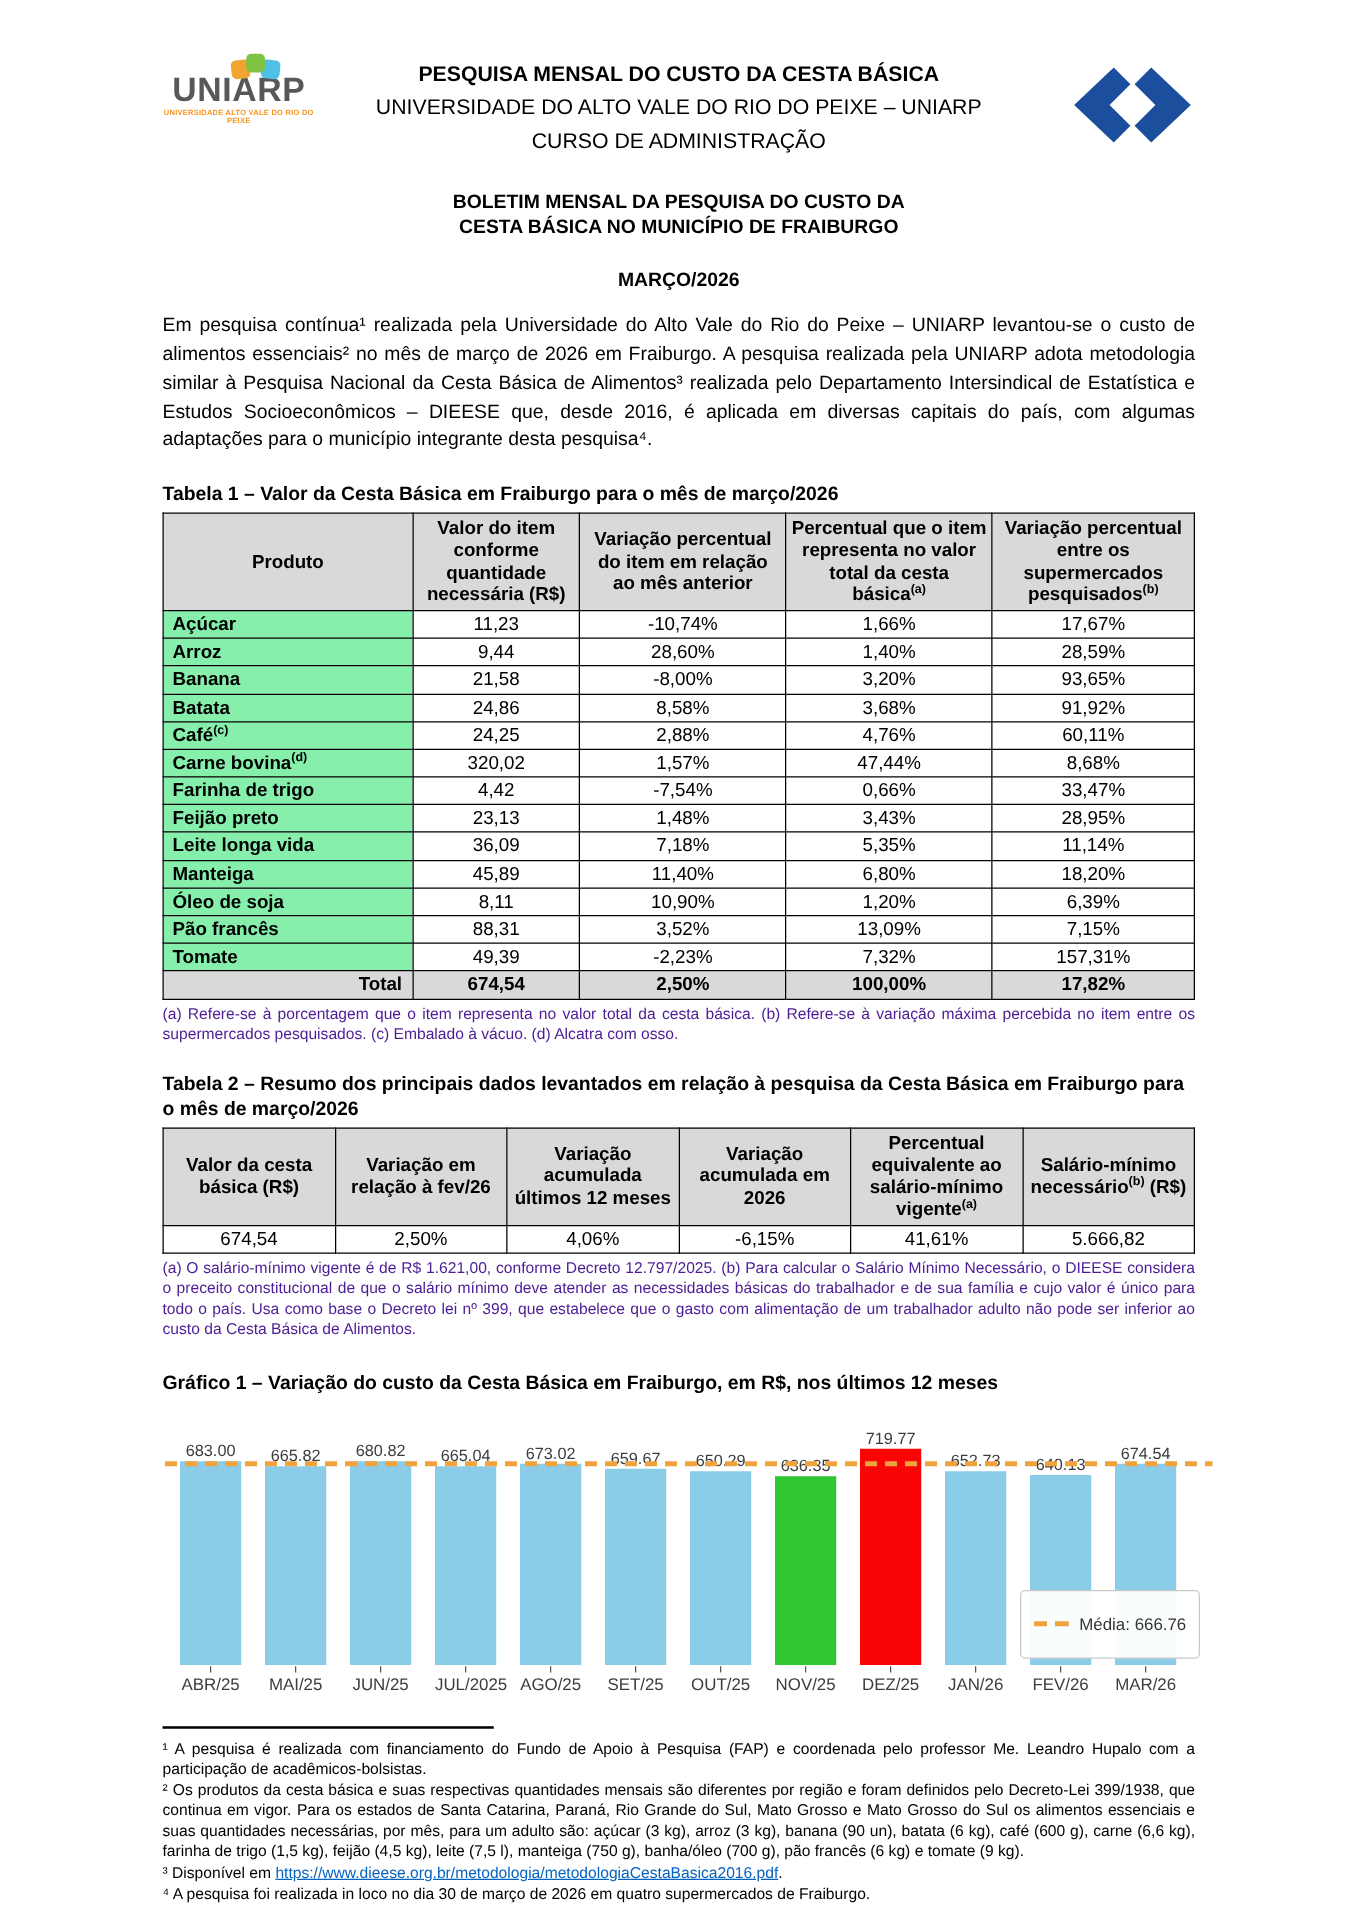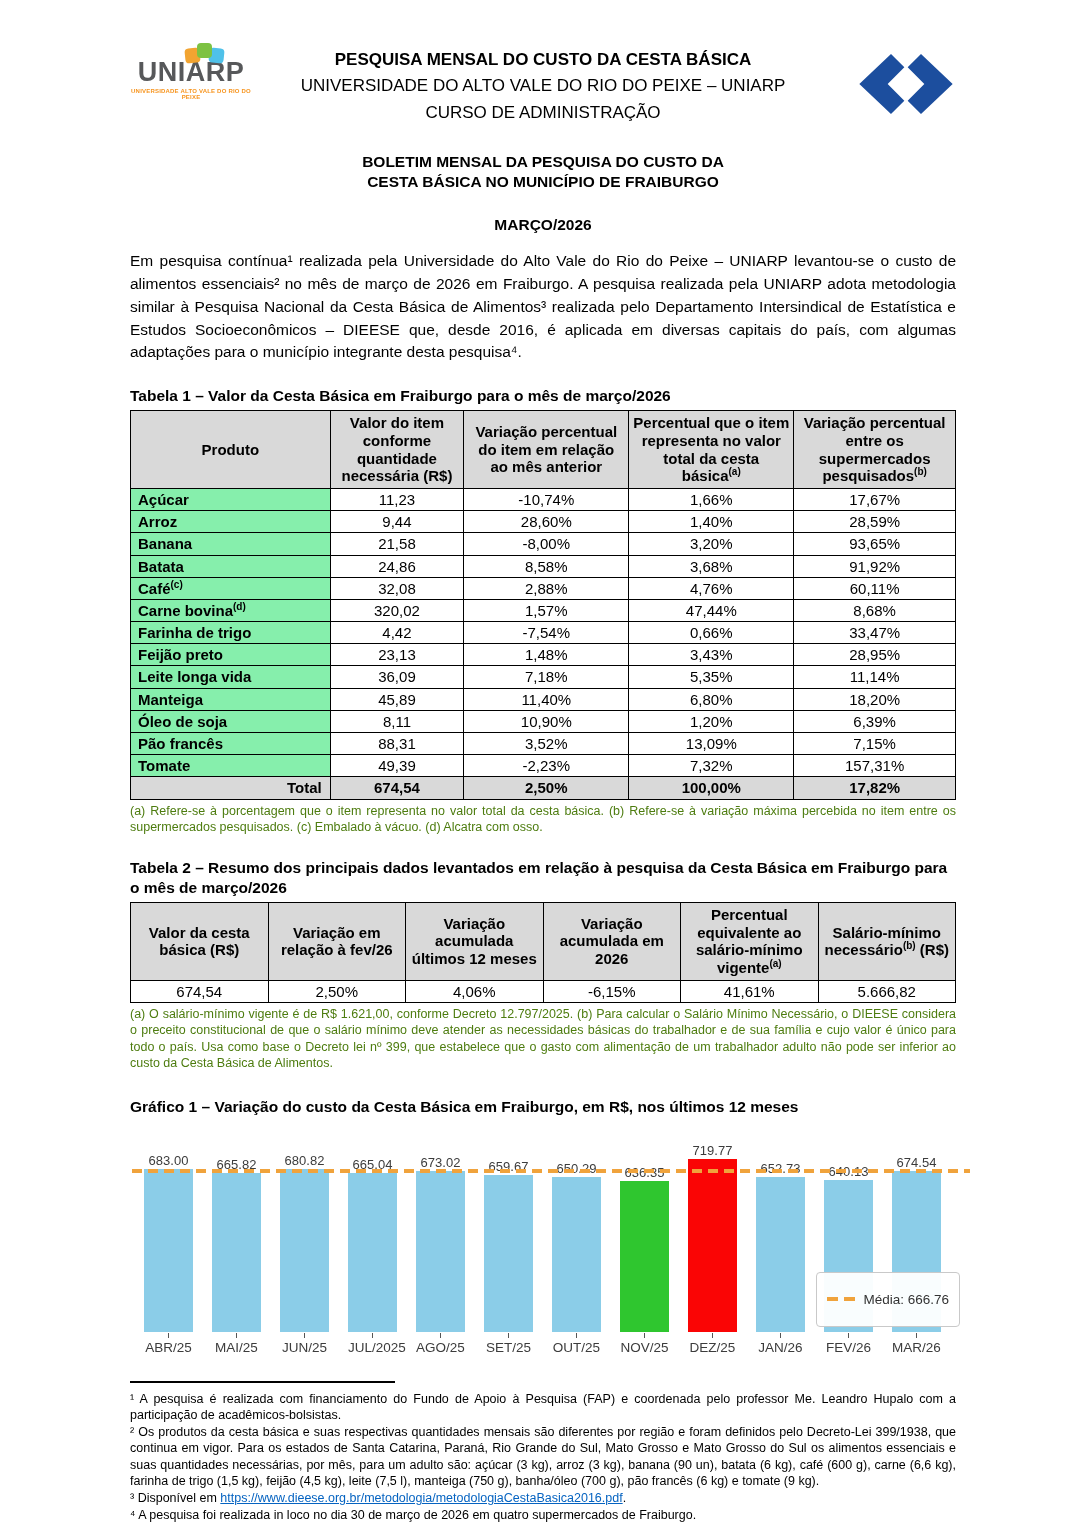--- a/index.html
+++ b/index.html
@@ -32,21 +32,21 @@
   
   .section-title { font-size:15.5px; font-weight:bold; margin-top:22px; line-height:1.3; }
   table { border-collapse:collapse; width:100%; margin-top:4px; table-layout:fixed; }
   th, td { border:1px solid #000; font-size:15px; }
   thead th { background:#D9D9D9; font-weight:bold; text-align:center; vertical-align:middle; padding:3px 4px; line-height:1.18; }
   td.product-cell { background:#86efac; font-weight:bold; text-align:left; padding:1px 2px 1px 7px; line-height:1.28; }
   td.value-cell { text-align:center; padding:1px 2px; line-height:1.28; }
   tr.total-row td { background:#D9D9D9; font-weight:bold; }
   td.total-label { text-align:right; padding-right:8px; }
   sup { font-size:10px; line-height:0; }
-  .table-footnote { font-size:12.5px; line-height:1.32; text-align:justify; margin-top:3px; color:#4d7c0f; }
+  .table-footnote { font-size:12.5px; line-height:1.32; text-align:justify; margin-top:3px; color:#4c1d95; }
 
   #table1 col.c-prod { width:24.2%; }
   #table1 col.c-v1 { width:16.2%; }
   #table1 col.c-v2 { width:20%; }
   #table1 col.c-v3 { width:20%; }
   #table1 col.c-v4 { width:19.6%; }
   #table2 col { width:16.66%; }
   #table2 td { text-align:center; padding:2px; }
 
   
@@ -151,21 +151,21 @@
         </tr>
         <tr>
           <td class="product-cell"><span>Batata</span></td>
           <td class="value-cell">24,86</td>
           <td class="value-cell">8,58%</td>
           <td class="value-cell">3,68%</td>
           <td class="value-cell">91,92%</td>
         </tr>
         <tr>
           <td class="product-cell"><span>Café</span><sup>(c)</sup></td>
-          <td class="value-cell">32,08</td>
+          <td class="value-cell">24,25</td>
           <td class="value-cell">2,88%</td>
           <td class="value-cell">4,76%</td>
           <td class="value-cell">60,11%</td>
         </tr>
         <tr>
           <td class="product-cell"><span>Carne bovina</span><sup>(d)</sup></td>
           <td class="value-cell">320,02</td>
           <td class="value-cell">1,57%</td>
           <td class="value-cell">47,44%</td>
           <td class="value-cell">8,68%</td>

